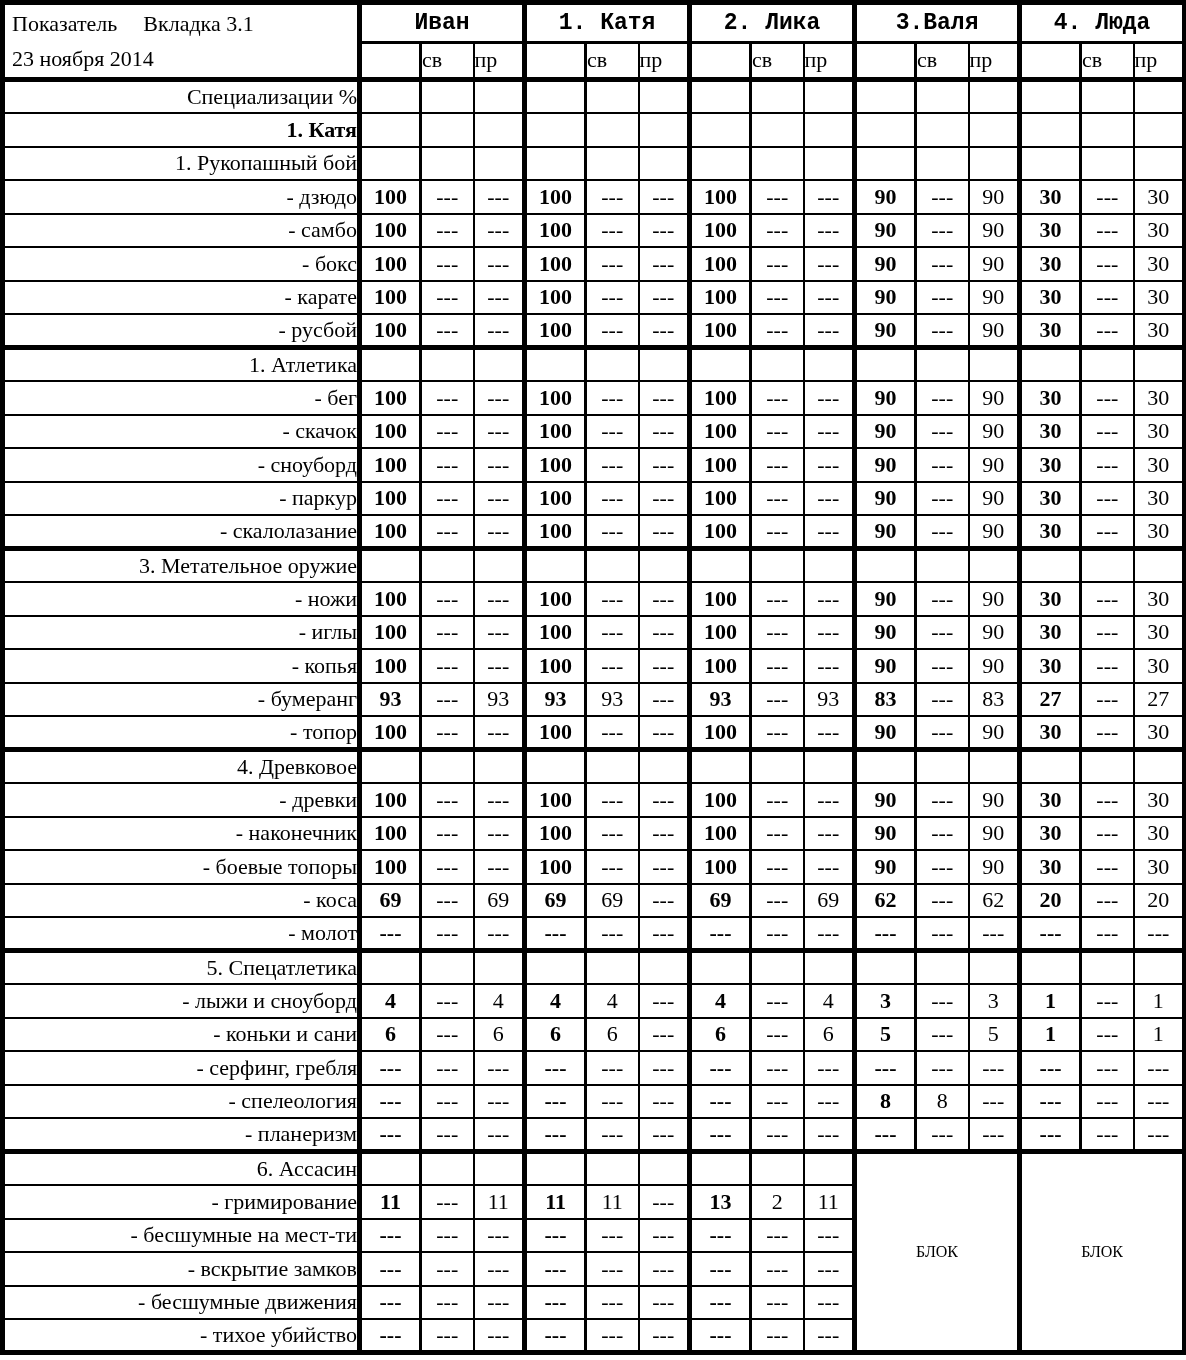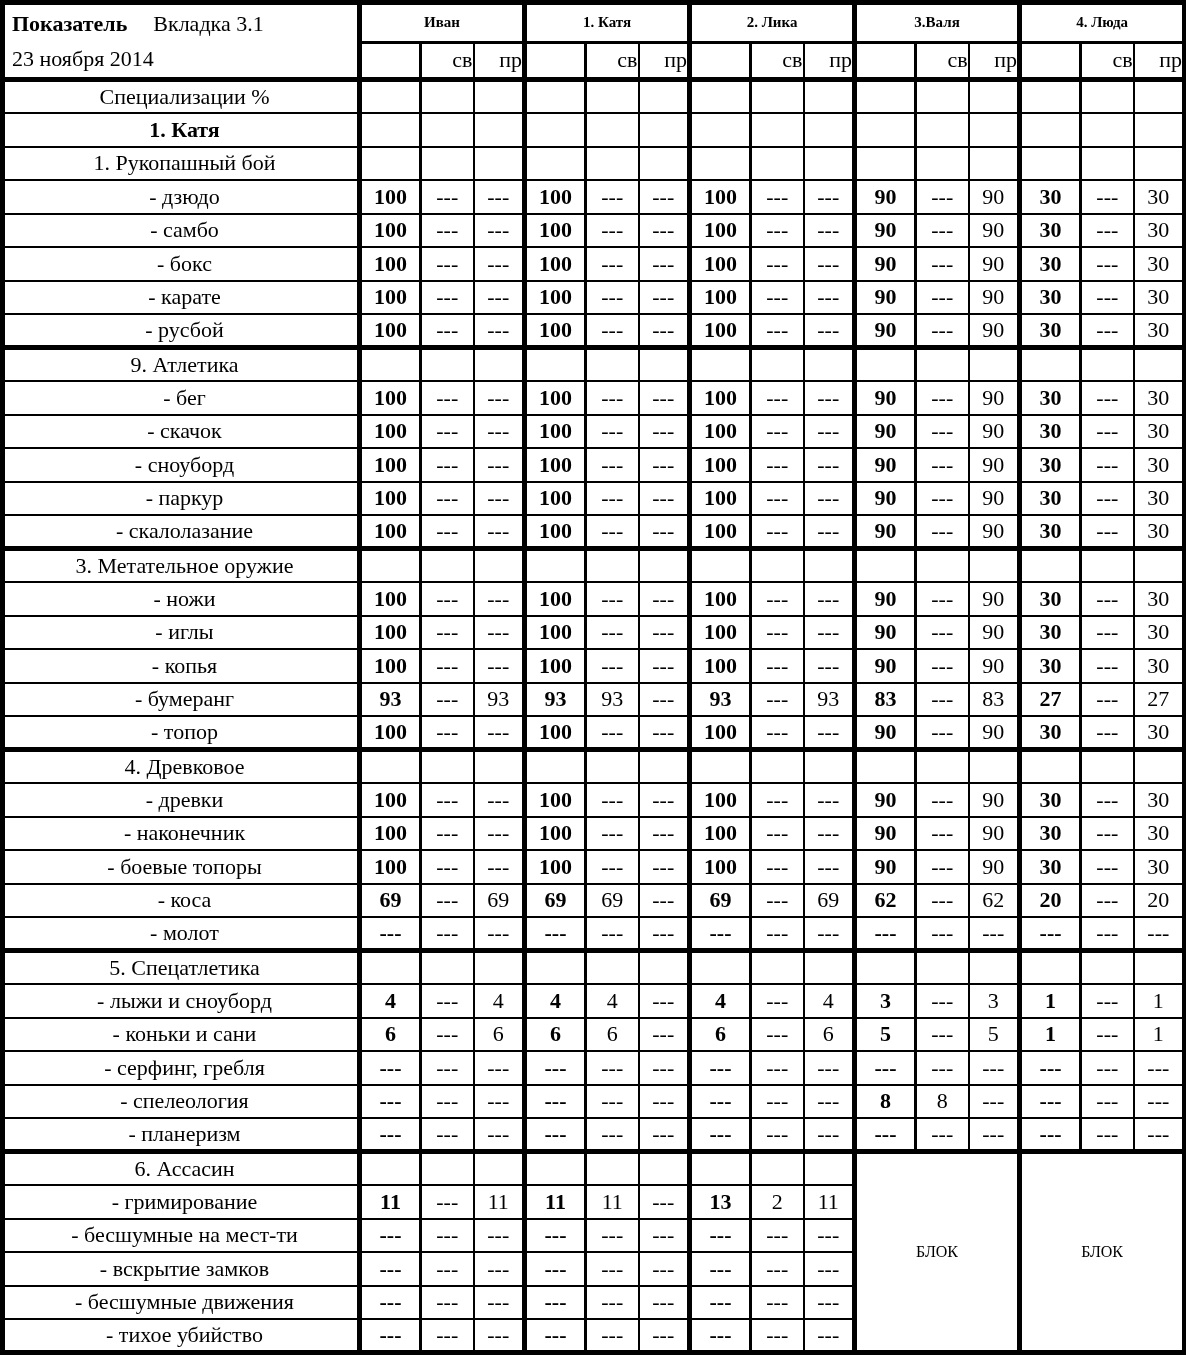--- a/index.html
+++ b/index.html
@@ -28,37 +28,38 @@
   thead tr.r2 { height: 36px; }
   .corner-cell {
     text-align: left;
     padding: 1px 6px 1px 7px;
     border-left-width: 5px;
     border-right-width: 5px;
     border-bottom-width: 5px;
     line-height: 35px;
     font-size: 22px;
   }
-  .corner-cell .b { font-weight: bold; }
+  .corner-cell .b { font-weight: normal; }
   .corner-cell .tab { padding-left: 26px; }
   th.name-cell {
     font-weight: bold;
-    font-size: 15px;
+    font-size: 23px;
     text-align: center;
     border-left-width: 5px;
     border-right-width: 5px;
     border-bottom-width: 3px;
+    font-family: Liberation Mono, monospace;
   }
-  thead tr.r2 td { border-bottom-width: 5px; text-align: right; }
+  thead tr.r2 td { border-bottom-width: 5px; text-align: left; }
   thead td.c-main { border-left-width: 5px; }
   
   tbody tr { height: 33.5px; }
   tbody tr.thick > td { border-top-width: 5px; }
   .label-col {
-    text-align: center;
+    text-align: right;
     padding-left: 7px;
     border-left-width: 5px;
     border-right-width: 5px;
   }
   .label-col.b { font-weight: bold; }
   .c-main {
     text-align: center;
     font-weight: bold;
     border-left-width: 5px;
     border-right-width: 3px;
@@ -265,21 +266,21 @@
         <td class="c-sv">---</td>
         <td class="c-pr">---</td>
         <td class="c-main">90</td>
         <td class="c-sv">---</td>
         <td class="c-pr">90</td>
         <td class="c-main">30</td>
         <td class="c-sv">---</td>
         <td class="c-pr">30</td>
       </tr>
       <tr class="thick">
-        <td class="label-col">9. Атлетика</td>
+        <td class="label-col">1. Атлетика</td>
         <td class="c-main"></td>
         <td class="c-sv"></td>
         <td class="c-pr"></td>
         <td class="c-main"></td>
         <td class="c-sv"></td>
         <td class="c-pr"></td>
         <td class="c-main"></td>
         <td class="c-sv"></td>
         <td class="c-pr"></td>
         <td class="c-main"></td>

